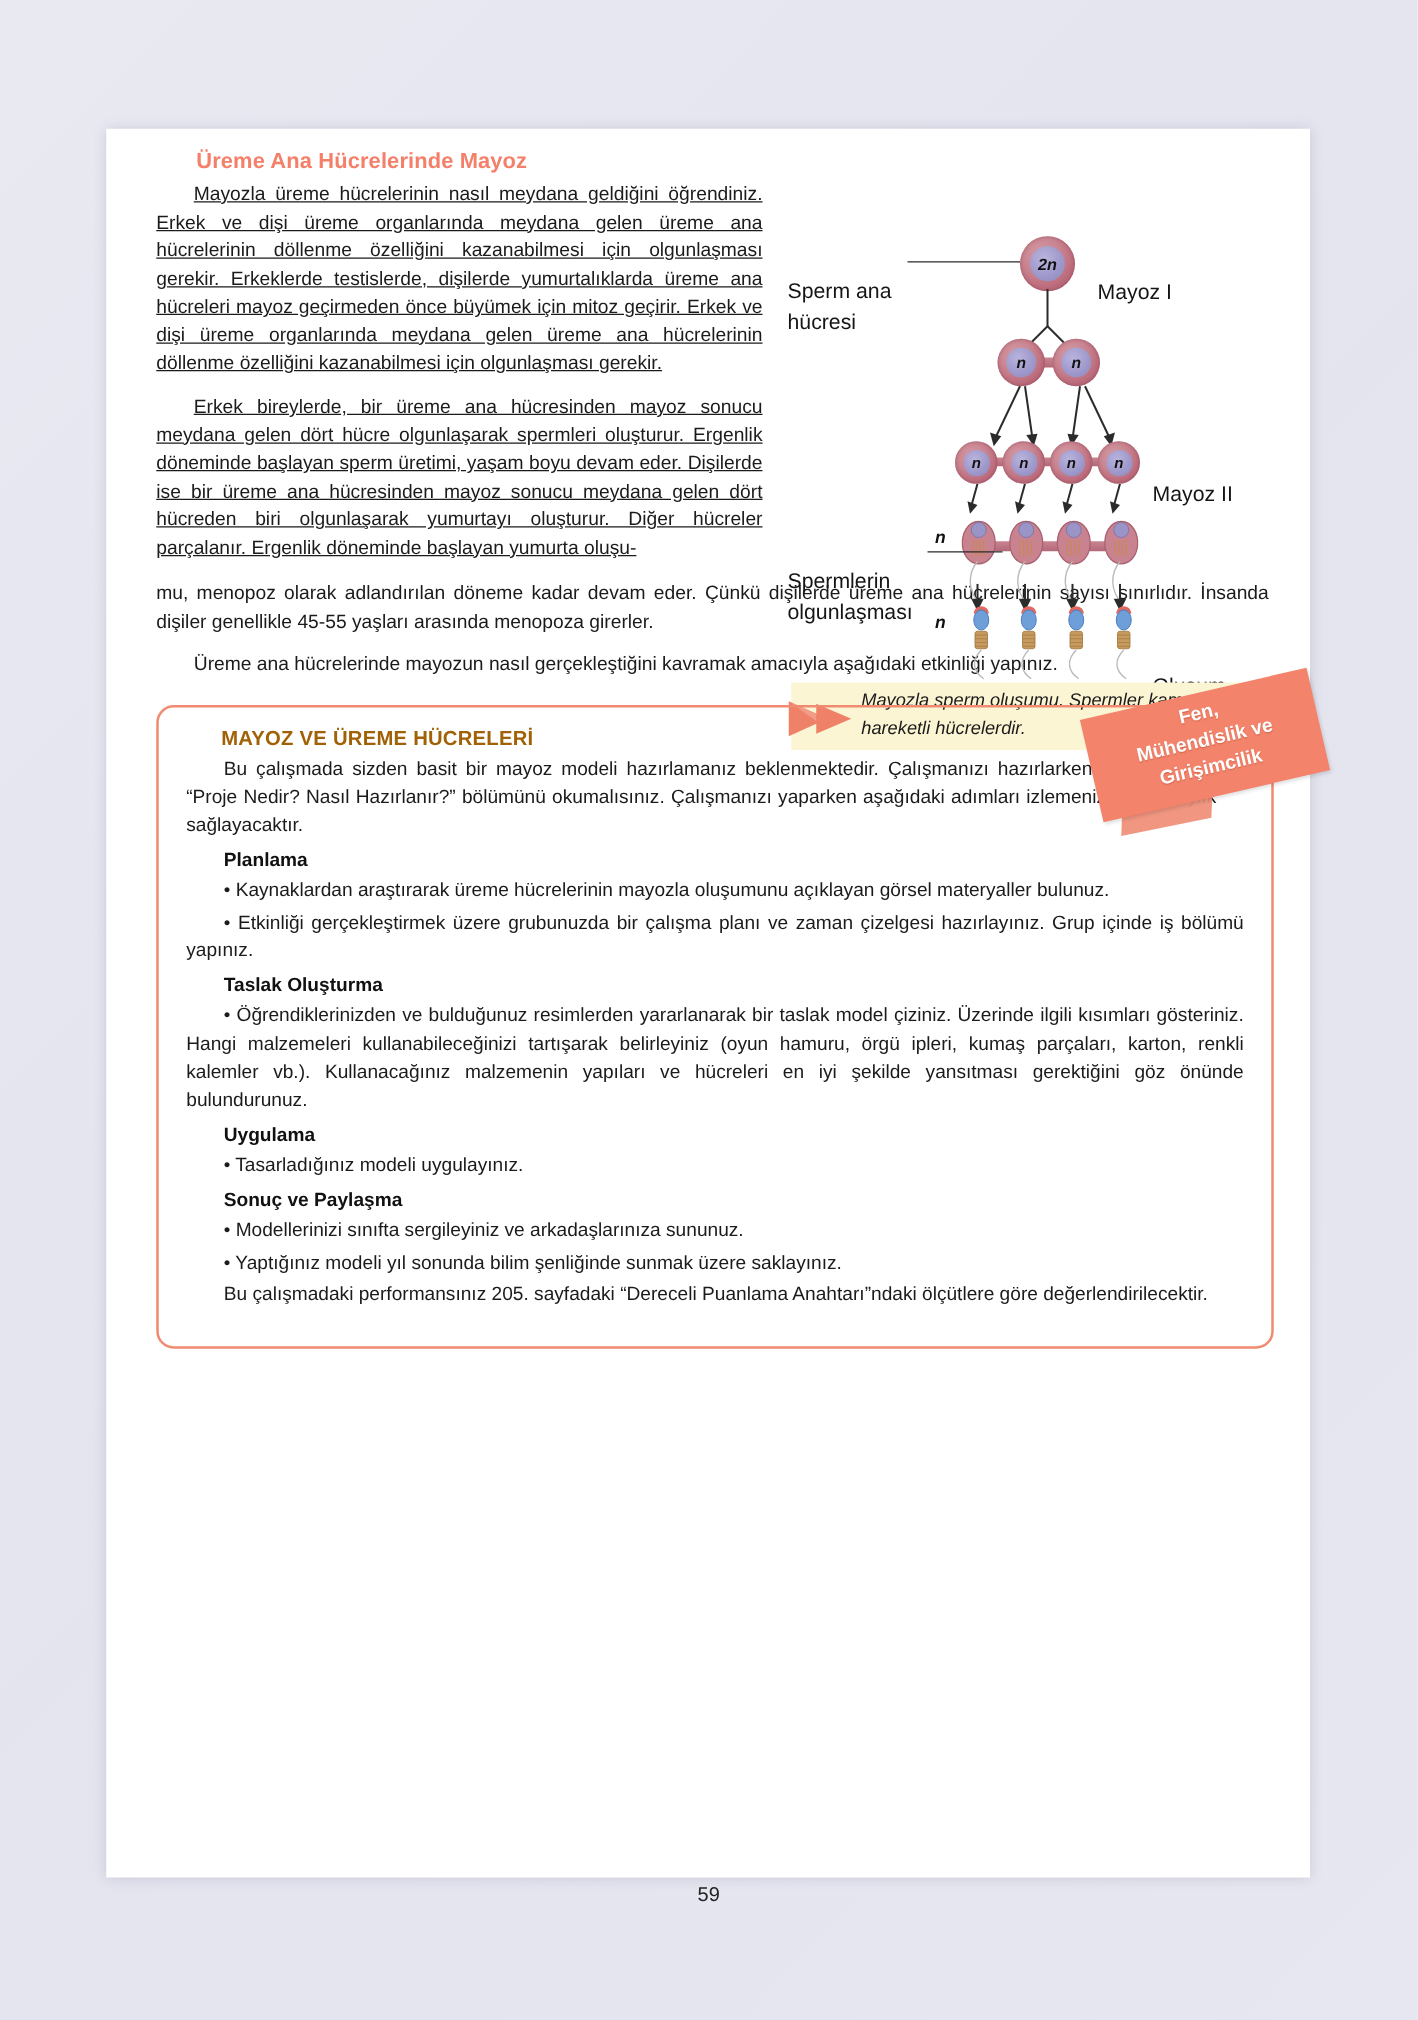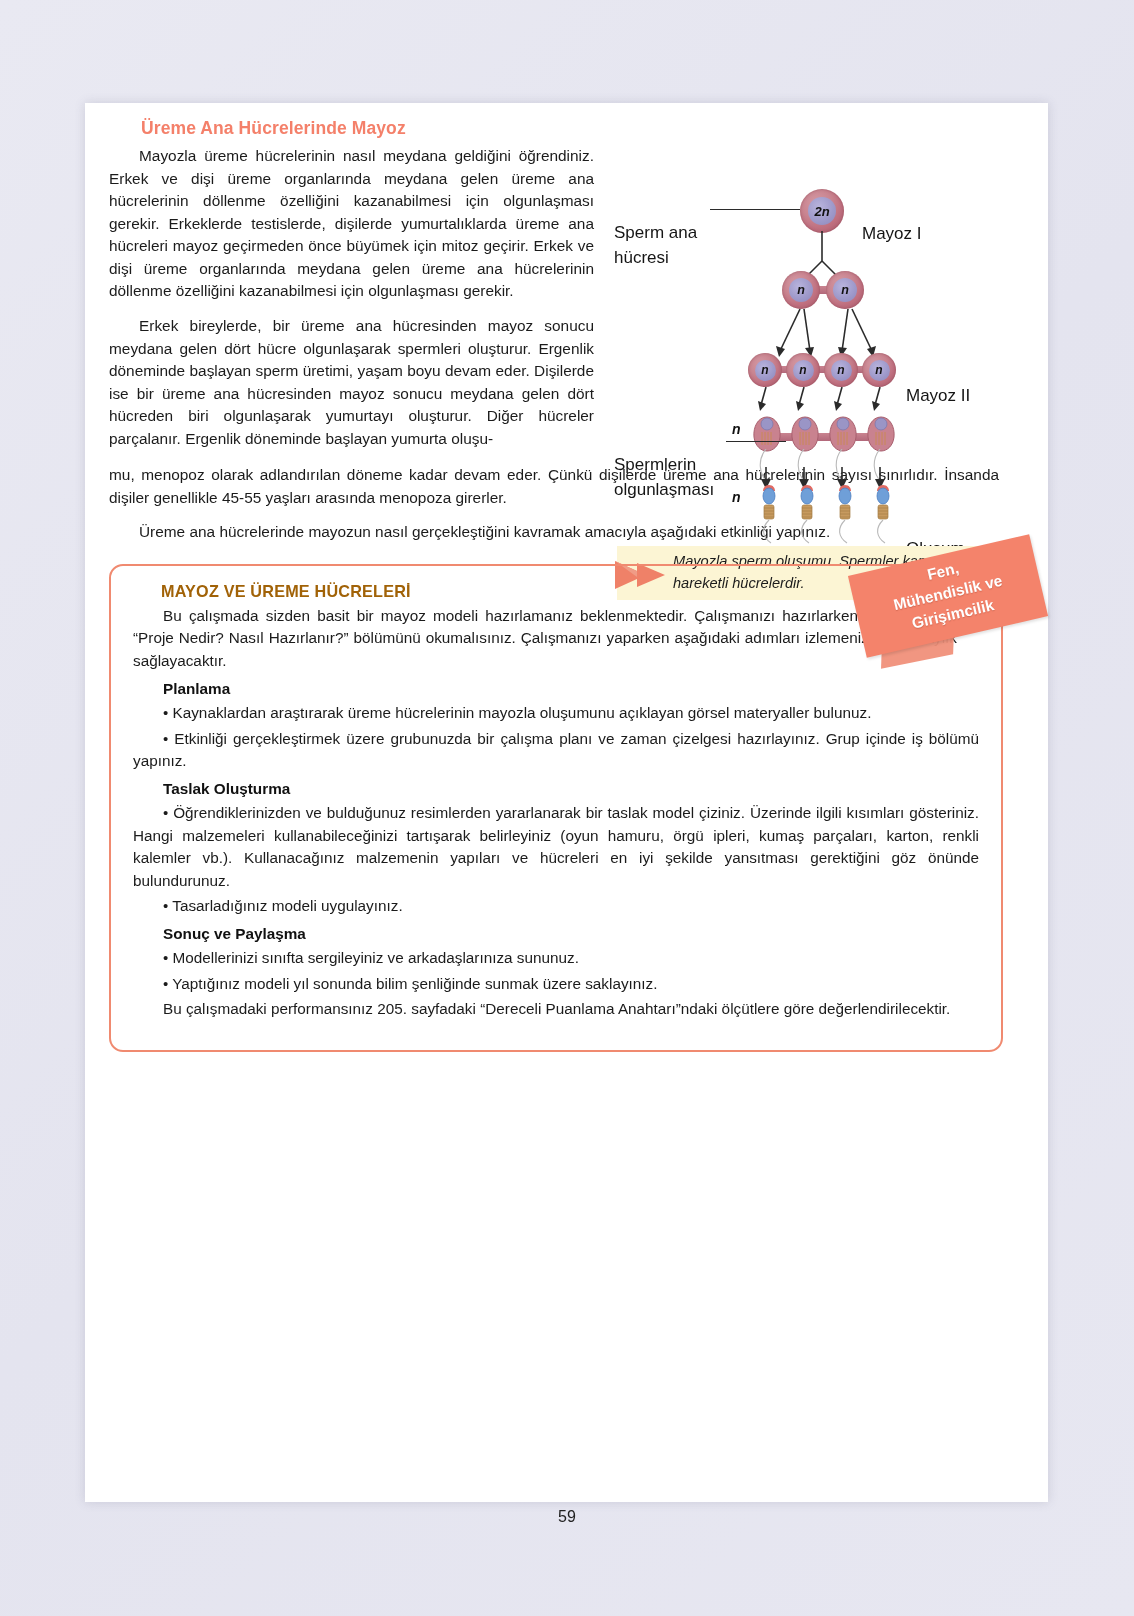--- a/index.html
+++ b/index.html
@@ -23,21 +23,21 @@
     position: absolute;
     left: 85px;
     top: 103px;
     width: 963px;
     height: 1399px;
     background: #ffffff;
     box-shadow: 0 0 10px rgba(80,80,110,0.18);
   }
   .page-inner {
     position: absolute;
-    left: 24px;
+    left: 40px;
     top: 15px;
     width: 890px;
   }
 
   
   .section-title {
     color: #f4806a;
     font-size: 17.5px;
     font-weight: bold;
     letter-spacing: .1px;
@@ -56,21 +56,21 @@
 
   
   .cols {
     position: relative;
     width: 890px;
   }
   .col-left {
     width: 485px;
     float: left;
   }
-  .col-left p.body { margin-bottom: 12px; }
+  .col-left p.body { margin-bottom: 12px; text-decoration: underline; }
   .fig {
     position: absolute;
     left: 505px;
     top: 38px;
     width: 385px;
   }
   .clearer { clear: both; }
   .fullwidth { margin-top: 2px; }
   .fullwidth p.body { margin-bottom: 12px; }
 
@@ -511,20 +511,21 @@
         <span class="dot">•</span>
         <span>Etkinliği gerçekleştirmek üzere grubunuzda bir çalışma planı ve zaman çizelgesi hazırlayınız. Grup içinde iş bölümü yapınız.</span>
       </p>
 
       <div class="sub">Taslak Oluşturma</div>
       <p class="bullet">
         <span class="dot">•</span>
         <span>Öğrendiklerinizden ve bulduğunuz resimlerden yararlanarak bir taslak model çiziniz. Üzerinde ilgili kısımları gösteriniz. Hangi malzemeleri kullanabileceğinizi tartışarak belirleyiniz (oyun hamuru, örgü ipleri, kumaş parçaları, karton, renkli kalemler vb.). Kullanacağınız malzemenin yapıları ve hücreleri en iyi şekilde yansıtması gerektiğini göz önünde bulundurunuz.</span>
       </p>
 
+      <div class="sub">Uygulama</div>
       <p class="bullet">
         <span class="dot">•</span>
         <span>Tasarladığınız modeli uygulayınız.</span>
       </p>
 
       <div class="sub">Sonuç ve Paylaşma</div>
       <p class="bullet">
         <span class="dot">•</span>
         <span>Modellerinizi sınıfta sergileyiniz ve arkadaşlarınıza sununuz.</span>
       </p>

